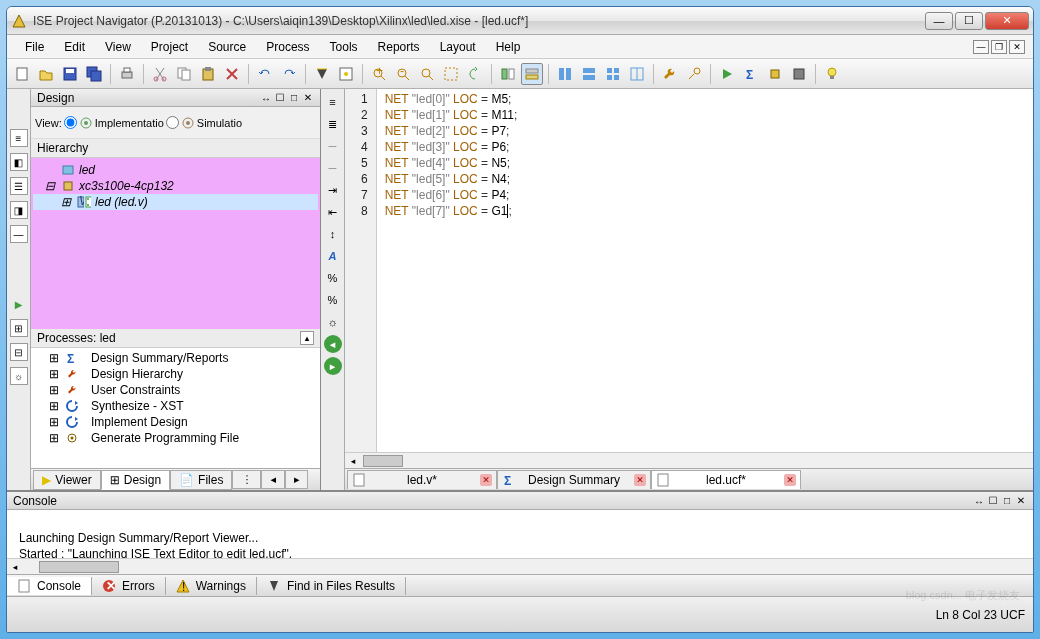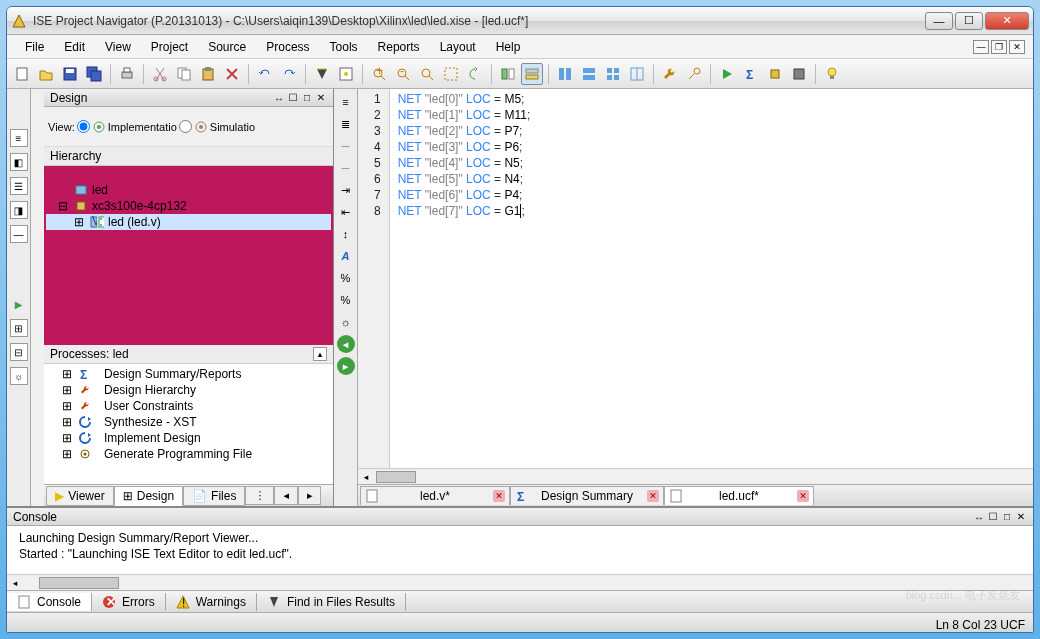--- a/index.html
+++ b/index.html
@@ -17,65 +17,65 @@
 .menuitem { padding: 2px 10px; cursor: pointer; }
 .mdi-btns { margin-left: auto; display: flex; gap: 2px; }
 .mdi-btn { width: 16px; height: 14px; border: 1px solid #888; background: #f8f8f8; font-size: 9px; display: flex; align-items: center; justify-content: center; cursor: pointer; }
 .toolbar { height: 30px; background: linear-gradient(#fafafa,#e4e4e4); border-bottom: 1px solid #b0b0b0; display: flex; align-items: center; padding: 0 4px; gap: 2px; }
 .tb-btn { width: 22px; height: 22px; display: flex; align-items: center; justify-content: center; border: 1px solid transparent; border-radius: 2px; cursor: pointer; }
 .tb-btn.active { border-color: #888; background: #d0e4f8; }
 .tb-sep { width: 1px; height: 20px; background: #bbb; margin: 0 3px; }
 .content { flex: 1; display: flex; min-height: 0; }
 .left-strip { width: 24px; background: #ececec; border-right: 1px solid #aaa; display: flex; flex-direction: column; align-items: center; padding-top: 40px; gap: 6px; }
 .left-strip .ls { width: 18px; height: 18px; border: 1px solid #999; background: #fff; cursor: pointer; display:flex;align-items:center;justify-content:center;font-size:10px;}
-.design-panel { width: 290px; background: #f4f4f4; border-right: 1px solid #888; display: flex; flex-direction: column; margin-left: 13px; }
+.design-panel { width: 290px; background: #f4f4f4; border-right: 1px solid #888; display: flex; flex-direction: column; }
 .panel-hdr { height: 18px; background: linear-gradient(#f0f0f0,#d8d8d8); padding: 0 6px; display: flex; align-items: center; border-bottom: 1px solid #aaa; font-family: "Courier New", monospace; font-size: 11px; }
 .panel-hdr .spacer { flex: 1; }
 .panel-hdr .hbtn { width: 12px; height: 12px; font-size: 10px; margin-left: 2px; cursor: pointer; display: flex; align-items: center; justify-content: center; }
-.view-row { height: 40px; display: flex; align-items: center; padding: 0 4px; border-bottom: 1px solid #ddd; gap: 2px; background: #f0f0f0; }
+.view-row { height: 32px; display: flex; align-items: center; padding: 0 4px; border-bottom: 1px solid #ddd; gap: 2px; background: #f0f0f0; }
 .view-row label { font-size: 11px; }
 .hier-hdr { background: #ececec; padding: 2px 6px; border-bottom: 1px solid #ccc; font-size: 12px; }
-.tree { flex: 1; background: #be185d; padding: 16px 2px; overflow: auto; font-size: 12px; }
+.tree { flex: 1; background: #f0abfc; padding: 4px 2px; overflow: auto; font-size: 12px; font-style: italic; }
 .tree-row { display: flex; align-items: center; padding: 1px 2px; gap: 4px; white-space: nowrap; cursor: pointer; }
 .tree-indent { display: inline-block; }
 .tree-icon { width: 14px; height: 14px; display: inline-flex; align-items: center; justify-content: center; }
 .sel { background: #cce4ff; }
 .proc-hdr { background: #ececec; padding: 2px 6px; border-top: 1px solid #ccc; display: flex; align-items: center; gap: 6px; }
 .proc-tree { height: 120px; background: #fff; overflow: auto; padding: 2px; }
 .tabs-bottom { height: 22px; background: linear-gradient(#f5f5f5,#dcdcdc); border-top: 1px solid #aaa; display: flex; align-items: center; padding: 0 2px; gap: 0; }
 .tab-b { padding: 2px 8px; border: 1px solid #aaa; background: #f0f0f0; font-size: 11px; display: flex; align-items: center; gap: 4px; cursor: pointer; }
 .tab-b.active { background: #fff; border-bottom-color: #fff; }
 .mid-strip { width: 24px; background: #ececec; border-right: 1px solid #aaa; display: flex; flex-direction: column; align-items: center; padding-top: 4px; gap: 4px; }
 .mid-strip .ms { width: 18px; height: 18px; cursor: pointer; display:flex;align-items:center;justify-content:center; font-size: 11px; }
 .editor-area { flex: 1; display: flex; flex-direction: column; background: #fff; }
 .editor { flex: 1; display: flex; overflow: auto; font-family: "Courier New", monospace; font-size: 13px; background: #fff; }
 .gutter { background: #f0f0f0; border-right: 1px solid #ccc; padding: 2px 8px 2px 16px; text-align: right; color: #222; }
 .gutter div { height: 16px; line-height: 16px; }
 .code { padding: 2px 8px; }
 .code div { height: 16px; line-height: 16px; white-space: pre; }
-.kw1 { color: #3b82f6; }
+.kw1 { color: #a16207; }
 .str { color: #808080; }
 .op { color: #333; }
 .editor-scroll { height: 16px; border-top: 1px solid #ccc; background: #f0f0f0; display: flex; align-items: center; }
 .editor-scroll .arrow { width: 16px; text-align: center; font-size: 9px; cursor: pointer; }
 .editor-scroll .thumb { width: 40px; height: 12px; background: #ccc; border: 1px solid #999; margin-left: 2px; }
 .doc-tabs { height: 22px; background: linear-gradient(#f0f0f0,#dcdcdc); border-top: 1px solid #aaa; display: flex; align-items: center; padding: 0 2px; gap: 0; }
 .doc-tab { padding: 2px 30px; border: 1px solid #aaa; border-bottom: none; background: #f0f0f0; font-family: "Courier New", monospace; font-size: 11px; display: flex; align-items: center; gap: 6px; cursor: pointer; position: relative; min-width: 150px; justify-content: center; }
 .doc-tab.active { background: #fff; }
 .doc-tab .close { position: absolute; right: 4px; width: 12px; height: 12px; background: #f0b0b0; border-radius: 2px; font-size: 9px; display:flex;align-items:center;justify-content:center; color: #a00; }
 .doc-tab .ico { width: 14px; height: 14px; position: absolute; left: 4px; }
 .console-panel { height: 106px; border-top: 2px solid #888; background: #fff; display: flex; flex-direction: column; }
-.console-body { flex: 1; font-family: "Courier New", monospace; font-size: 12px; padding: 4px 12px; overflow: auto; }
+.console-body { flex: 1; font-family: "Courier New", monospace; font-size: 12px; padding: 20px 12px; overflow: auto; }
 .console-body div { line-height: 16px; white-space: pre; }
 .console-scroll { height: 16px; background: #f0f0f0; border-top: 1px solid #ccc; display: flex; align-items: center; }
 .console-scroll .thumb { width: 80px; height: 12px; background: #ccc; border: 1px solid #999; margin-left: 16px; }
 .console-tabs { height: 22px; background: linear-gradient(#f5f5f5,#dcdcdc); border-top: 1px solid #aaa; display: flex; align-items: center; gap: 0; }
 .ct { padding: 2px 10px; border-right: 1px solid #aaa; display: flex; align-items: center; gap: 6px; cursor: pointer; font-size: 12px; }
 .ct.active { background: #fff; }
-.statusbar { height: 20px; background: linear-gradient(#f0f0f0,#d8d8d8); border-top: 1px solid #aaa; display: flex; align-items: flex-end; padding: 0 8px; font-size: 11px; }
+.statusbar { height: 36px; background: linear-gradient(#f0f0f0,#d8d8d8); border-top: 1px solid #aaa; display: flex; align-items: center; padding: 0 8px; font-size: 11px; }
 .statusbar .right { margin-left: auto; }
 svg { display: block; }
 .watermark { position: absolute; right: 20px; bottom: 36px; opacity: 0.15; font-size: 11px; color: #333; pointer-events: none; }
 </style>
 </head>
 <body>
 
 <div class="window">
 
   <div class="titlebar">

